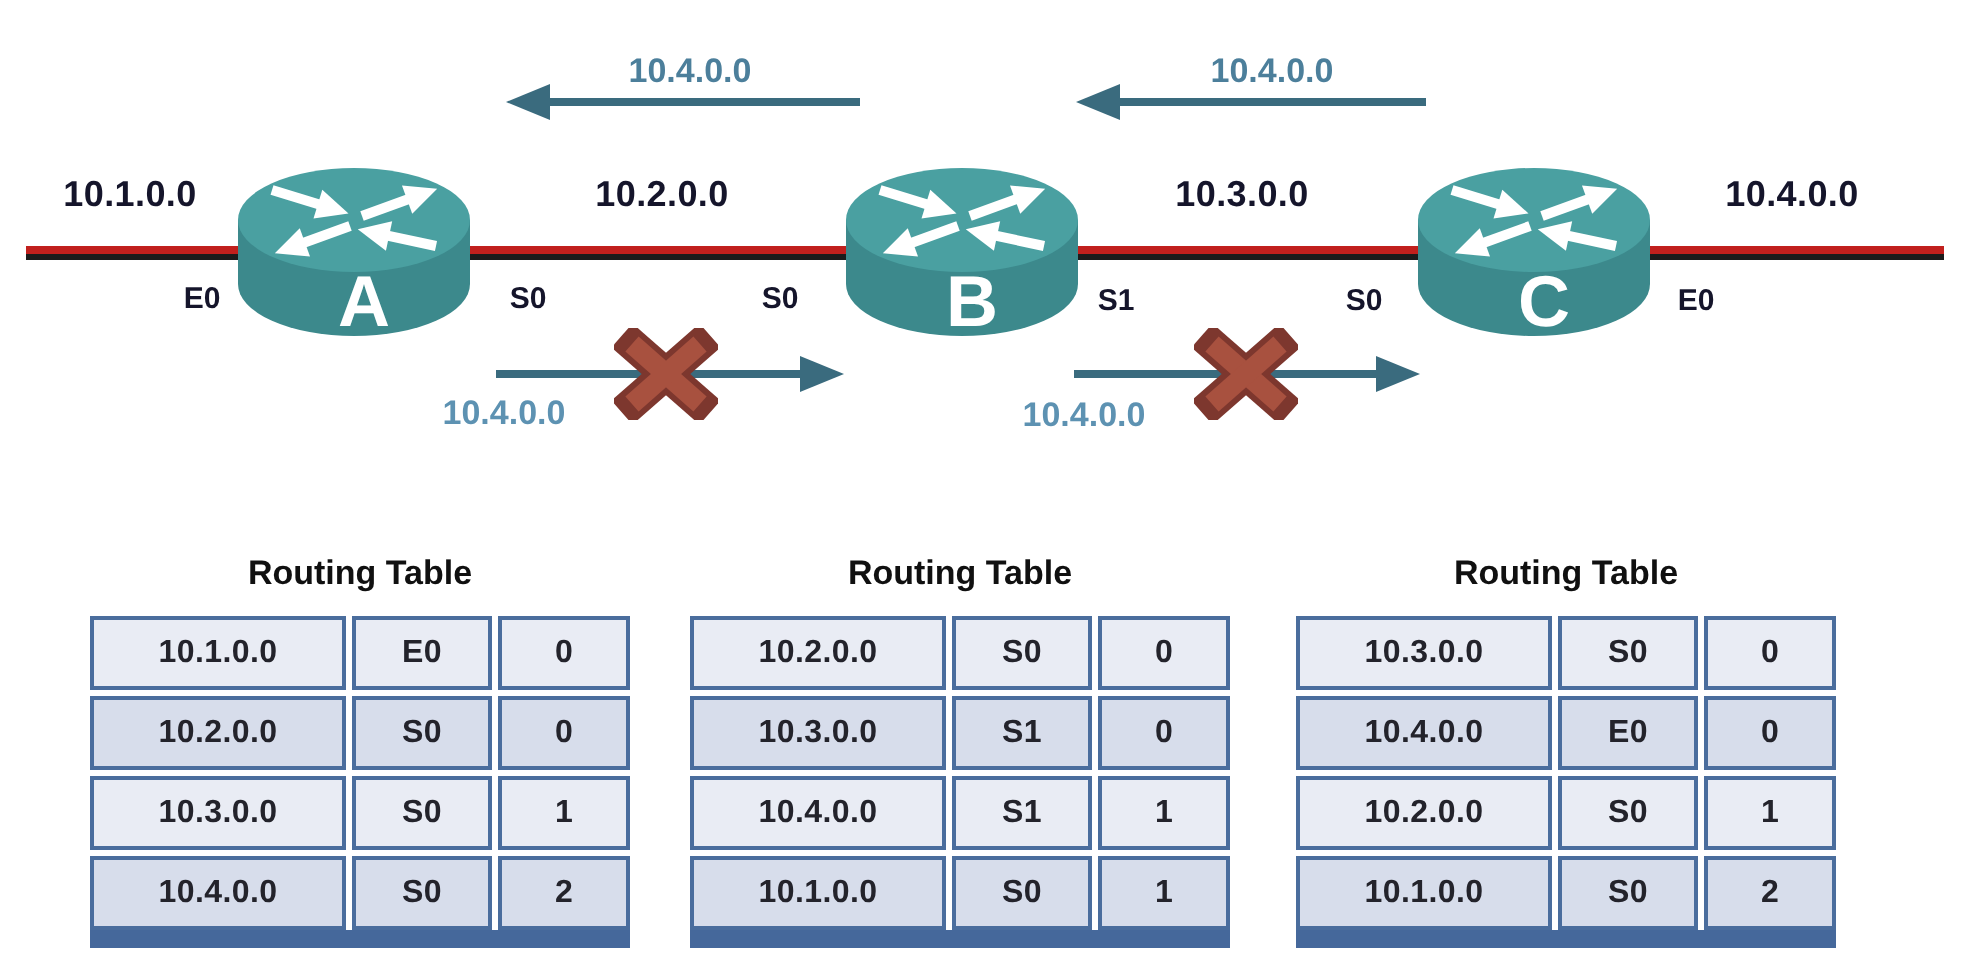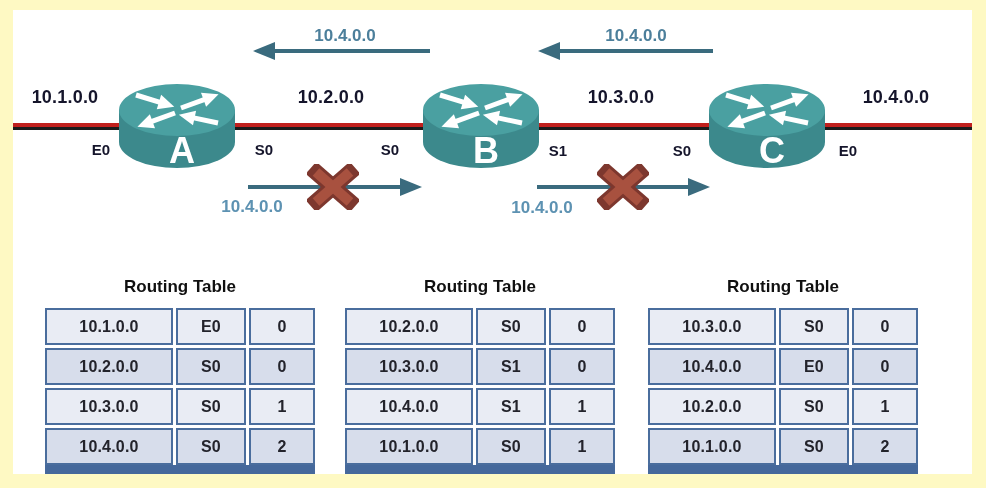--- a/index.html
+++ b/index.html
@@ -1,17 +1,17 @@
 <!DOCTYPE html>
 <html><head>
 <meta charset="utf-8">
 <style>
   html,body{margin:0;padding:0;background:#0b0b0b;}
   #canvas{
-    position:relative;width:986px;height:488px;background:#fef9c3;overflow:hidden;
+    position:relative;width:986px;height:488px;background:#ffffff;overflow:hidden;
     font-family:"Liberation Sans","DejaVu Sans",sans-serif;
   }
   .stage{position:absolute;left:13px;top:10px;width:959px;height:464px;background:#ffffff;}
   
   .backbone{position:absolute;left:13px;top:123px;width:959px;height:4px;
     background:#c1201d;border-bottom:3px solid #1b1b1b;}
   
   .router{position:absolute;width:122px;height:92px;}
   
   .net-label{position:absolute;width:100px;text-align:center;font-size:18px;font-weight:700;

